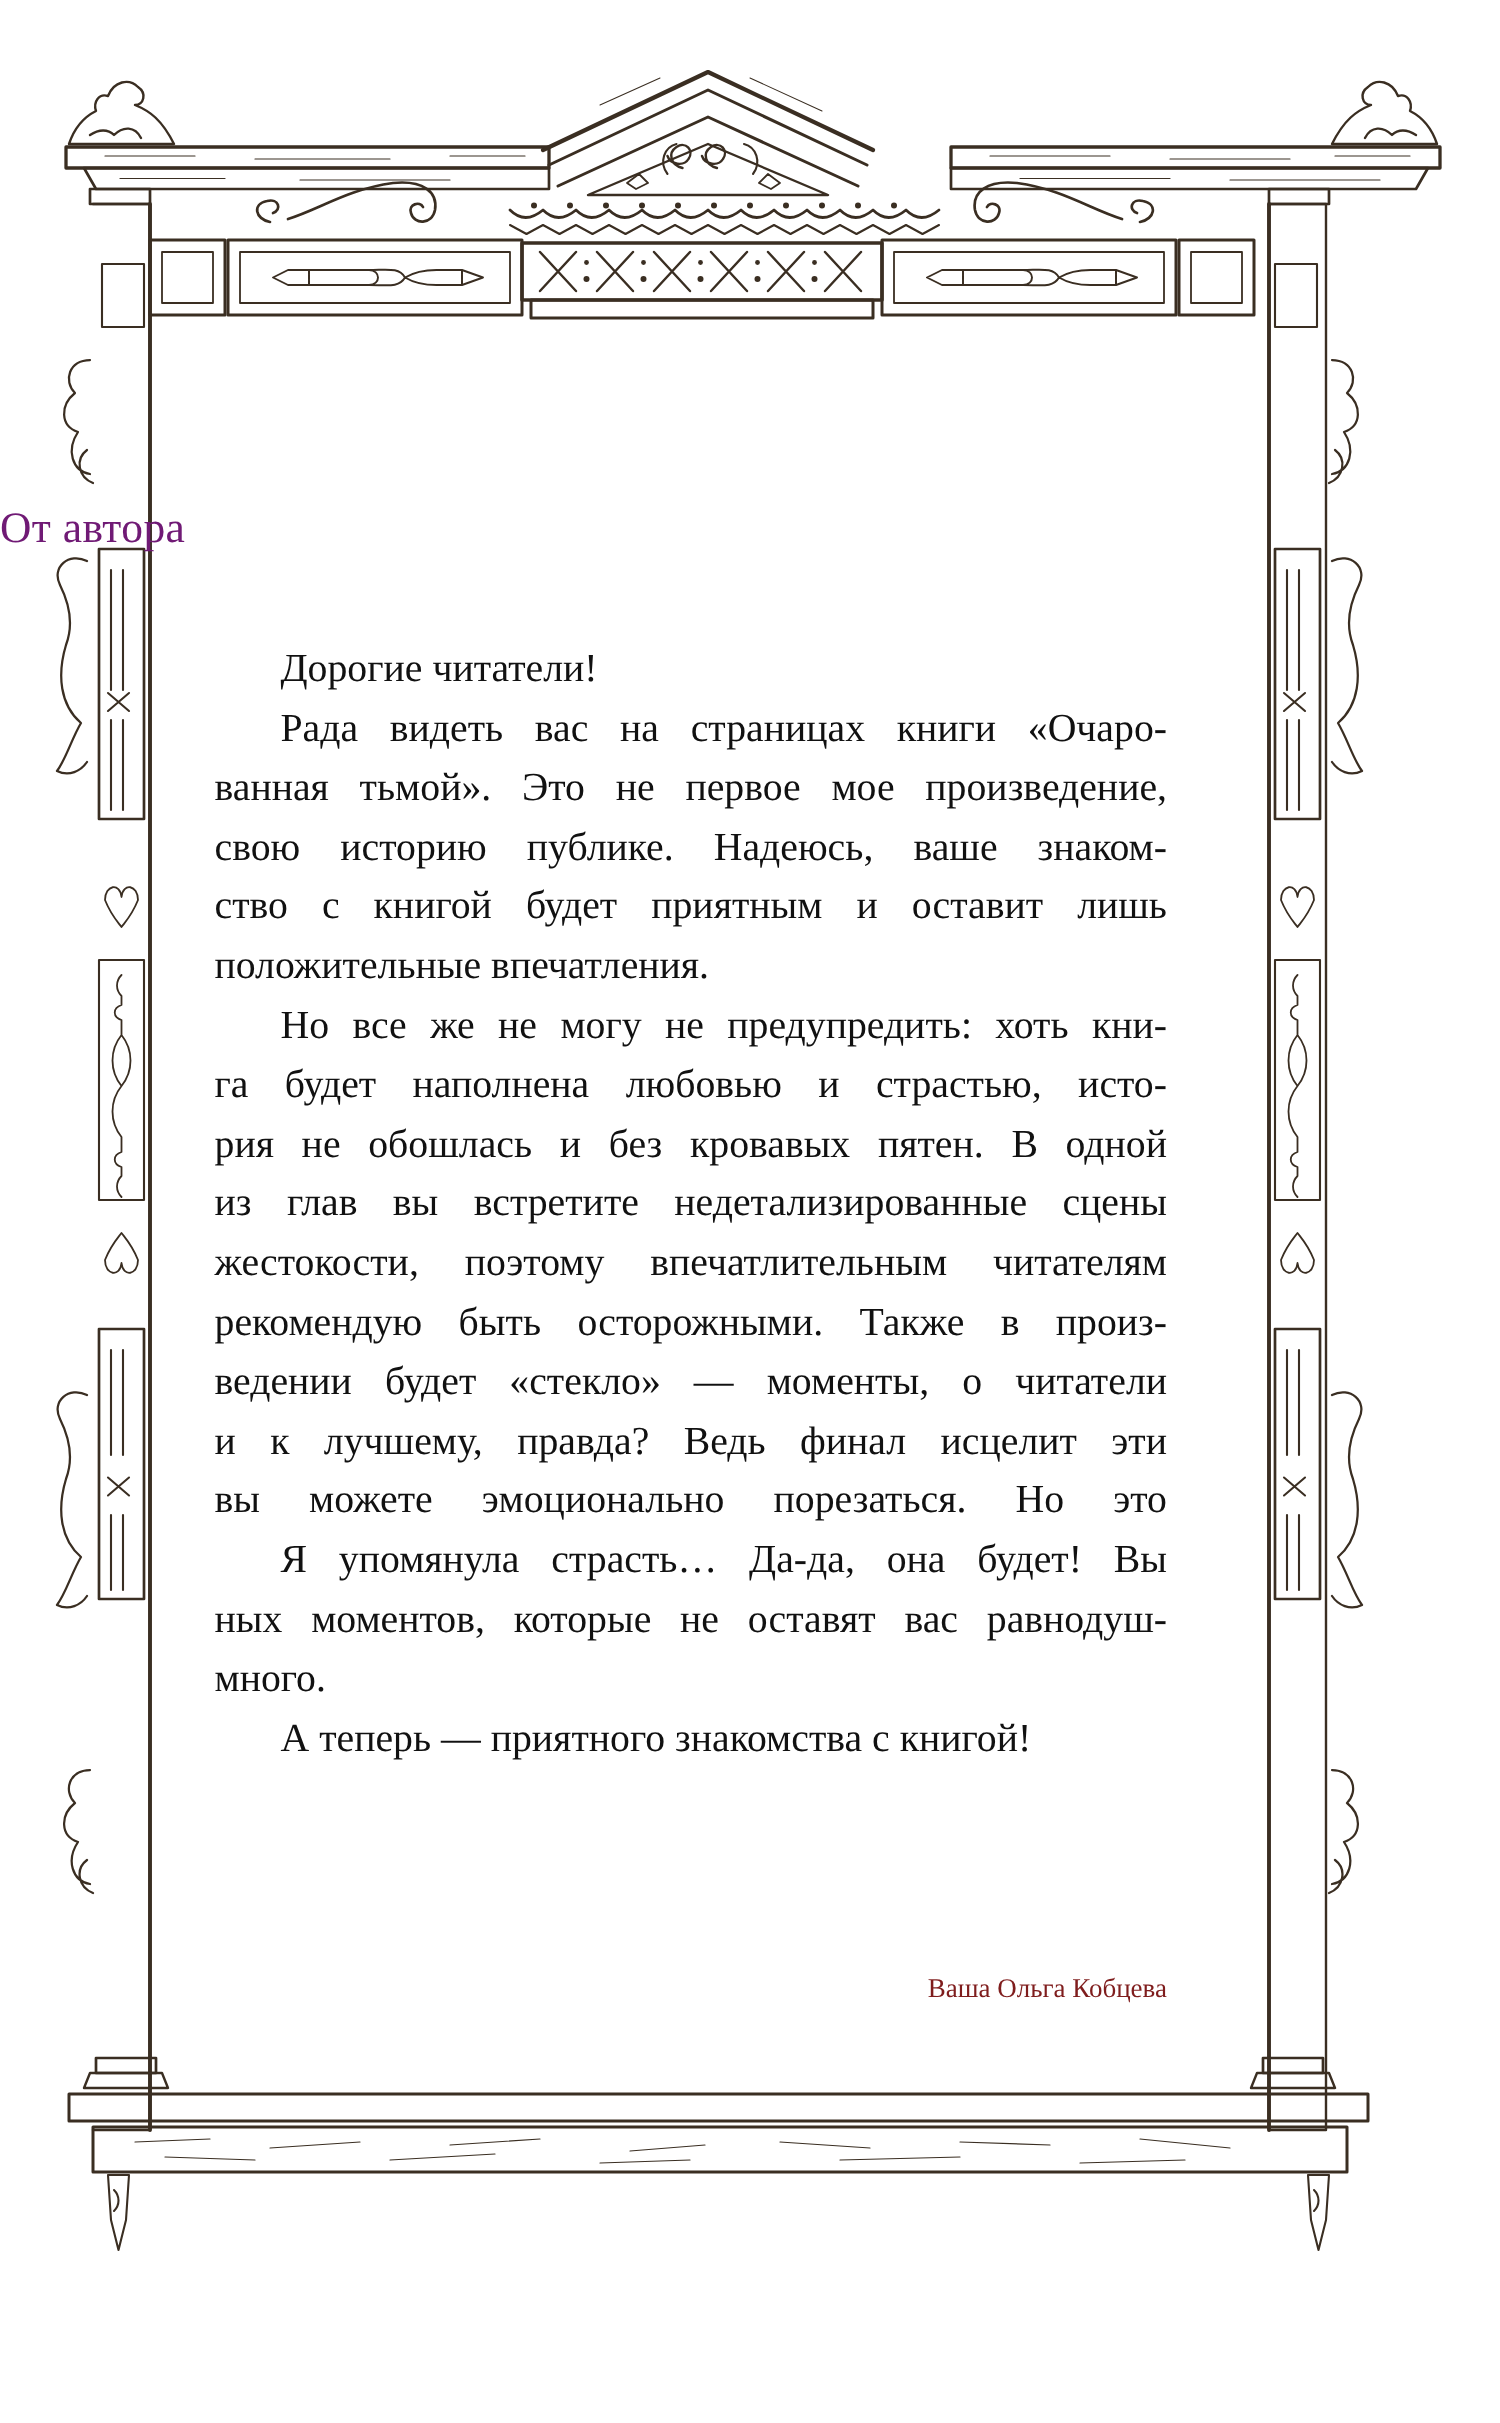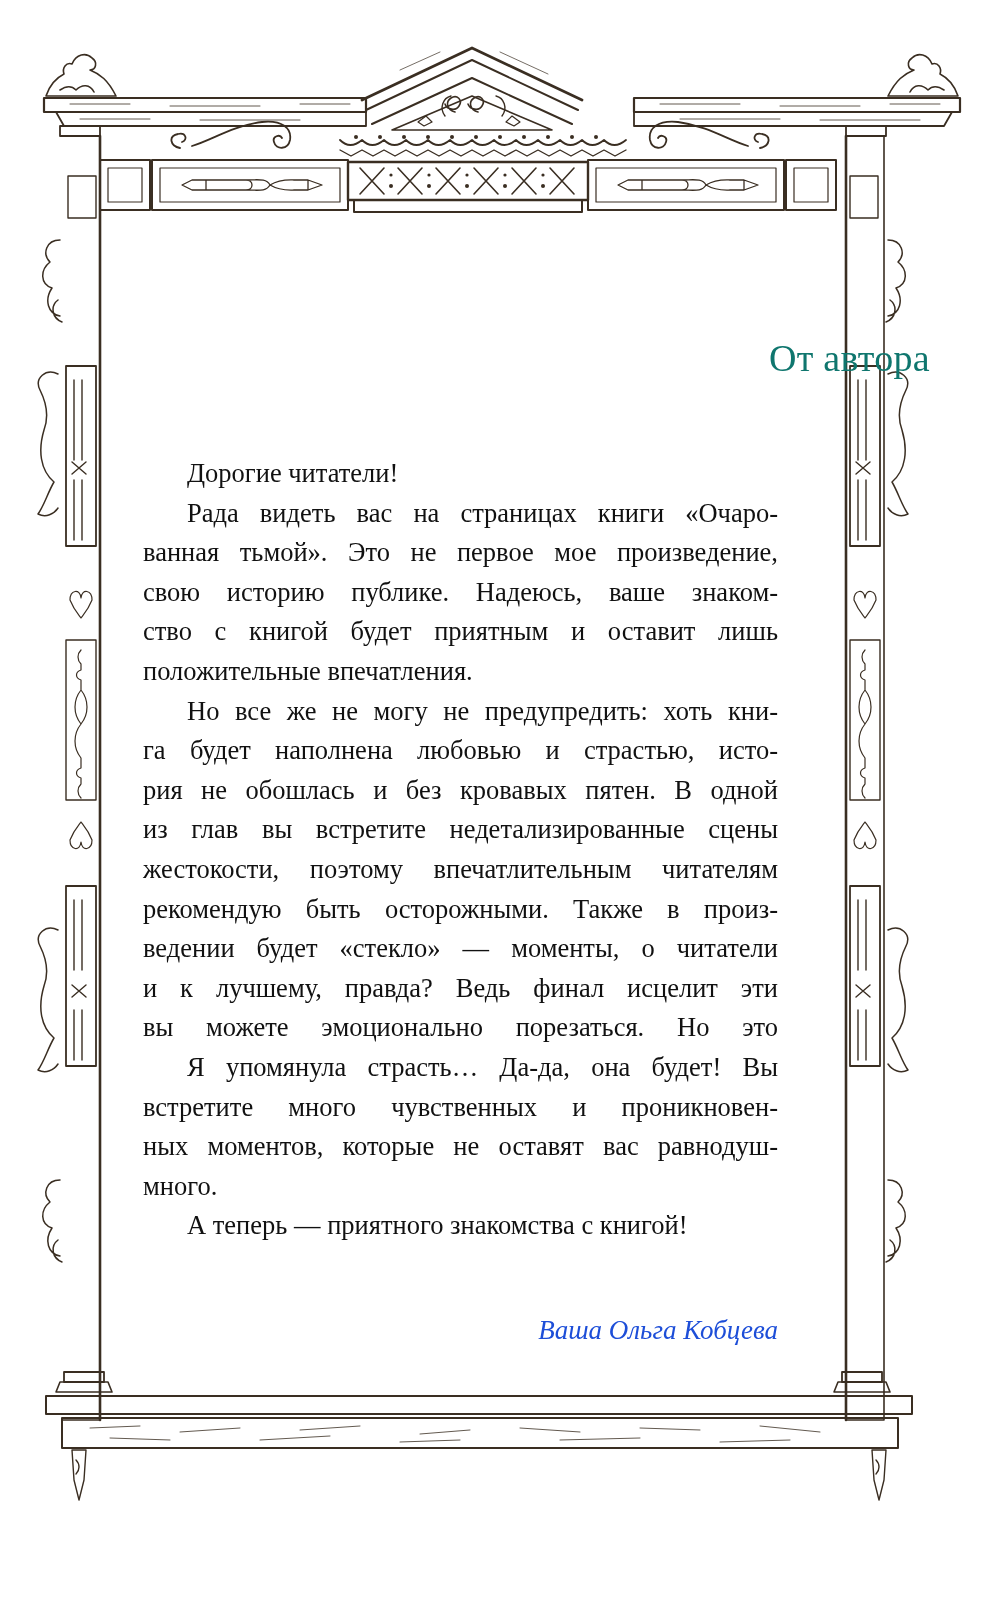--- a/index.html
+++ b/index.html
@@ -20,34 +20,33 @@
       left: 0;
       top: 0;
       width: 1000px;
       height: 1615px;
     }
     .page-title {
       position: absolute;
       left: 0;
       width: 930px;
       top: 336px;
-      text-align: right;
-      font-size: 38px;
+      text-align: left;
+      font-size: 29px;
       letter-spacing: 0.3px;
-      color: #0f766e;
+      color: #701a75;
     }
     .text-block {
       position: absolute;
       left: 143px;
       top: 426px;
       width: 635px;
       font-size: 26.5px;
       line-height: 39.6px;
       color: #111;
-      margin-top: 28px;
     }
     .line {
       display: block;
       height: 39.6px;
       white-space: nowrap;
       text-align: justify;
       text-align-last: justify;
     }
     .line.last {
       text-align: left;
@@ -55,23 +54,22 @@
     }
     .line.indent {
       padding-left: 44px;
     }
     .signature {
       position: absolute;
       left: 440px;
       width: 338px;
       top: 1315px;
       text-align: right;
-      font-style: italic;
-      font-size: 27px;
-      color: #1d4ed8;
+      font-size: 18px;
+      color: #7f1d1d;
     }
   </style>
 </head>
 <body>
 
 <svg id="frame" viewBox="0 0 1000 1615" xmlns="http://www.w3.org/2000/svg" fill="none" stroke="#3a2e22" stroke-linecap="round" stroke-linejoin="round">
 
   <g>
 
     <path d="M44 98 L366 98 L366 112 L44 112 Z" stroke-width="2.2"></path>
@@ -241,20 +239,19 @@
   <span class="line">га будет наполнена любовью и страстью, исто-</span>
   <span class="line">рия не обошлась и без кровавых пятен. В одной</span>
   <span class="line">из глав вы встретите недетализированные сцены</span>
   <span class="line">жестокости, поэтому впечатлительным читателям</span>
   <span class="line">рекомендую быть осторожными. Также в произ-</span>
   <span class="line">ведении будет «стекло» — моменты, о читатели</span>
   <span class="line">и к лучшему, правда? Ведь финал исцелит эти</span>
   <span class="line">вы можете эмоционально порезаться. Но это</span>
 
   <span class="line indent">Я упомянула страсть… Да-да, она будет! Вы</span>
-  <span class="line">встретите много чувственных и проникновен-</span>
   <span class="line">ных моментов, которые не оставят вас равнодуш-</span>
   <span class="line last">много.</span>
 
   <span class="line indent last">А теперь — приятного знакомства с книгой!</span>
 </div>
 
 <div class="signature">Ваша Ольга Кобцева</div>
 
 </body></html>

